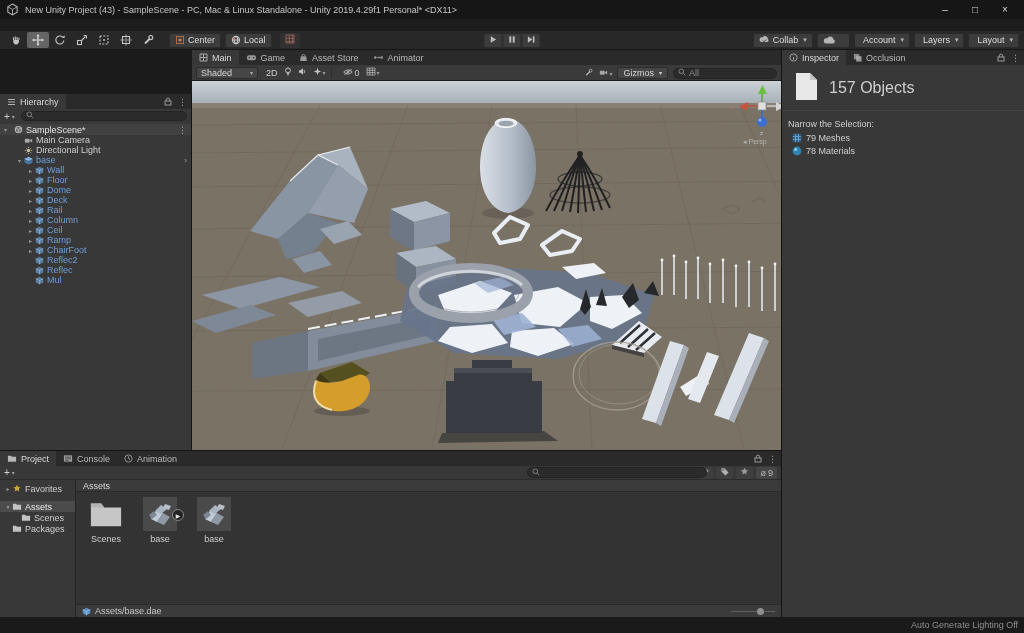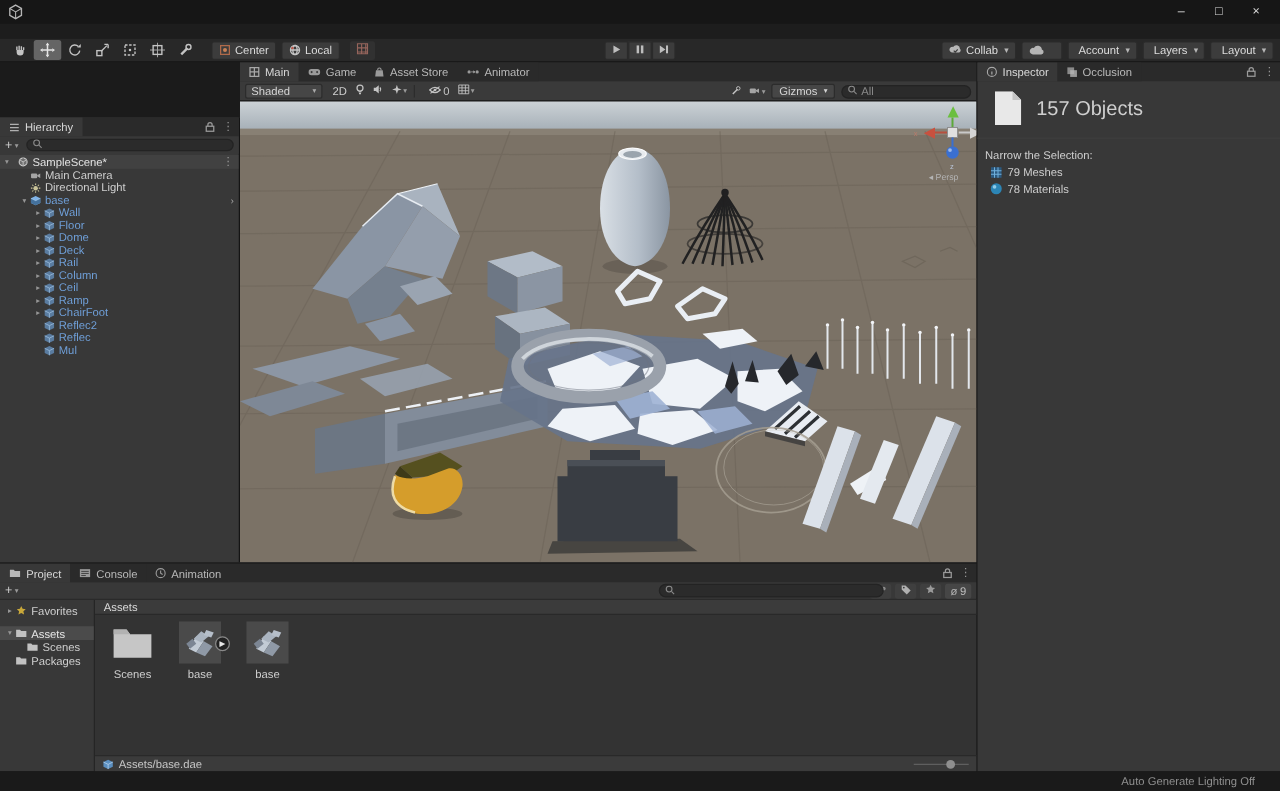--- a/index.html
+++ b/index.html
@@ -128,34 +128,35 @@
                 align-items:center; justify-content:center; }
   .proj-status { height:13px; background:#3b3b3b; border-top:1px solid #292929; display:flex;
                  align-items:center; padding:0 6px; flex:none; }
   .proj-status .ic { display:flex; margin-right:4px; }
   .zoomslider { margin-left:auto; width:44px; height:13px; position:relative; }
   .zoomslider .track { position:absolute; left:0; right:0; top:6px; height:1px; background:#5f5f5f; }
   .zoomslider .knob { position:absolute; left:60%; top:3px; width:7px; height:7px; border-radius:50%; background:#8f8f8f; }
 
   
   .statusbar { height:16px; background:#1a1a1a; display:flex; align-items:center; flex:none; }
-  .lighting-status { margin-left:auto; margin-right:20px; color:#8f8f8f;text-align:right; }
+  .lighting-status { margin-left:auto; margin-right:6px; color:#8f8f8f;text-align:right; }
 </style>
 </head>
 <body>
 
 <div class="window">
 
   <div class="titlebar">
     <span class="unity-logo">
       <svg width="13" height="13" viewBox="0 0 12 12">
           <path d="M6 1l4.3 2.5v5L6 11 1.7 8.5v-5z" fill="none" stroke="#b5b5b5" stroke-width="1"></path>
           <path d="M6 6l4.3-2.5M6 6v5M6 6L1.7 3.5" stroke="#b5b5b5" stroke-width=".8"></path>
         </svg>
     </span>
+    <span class="title-text">New Unity Project (43) - SampleScene - PC, Mac &amp; Linux Standalone - Unity 2019.4.29f1 Personal* &lt;DX11&gt;</span>
     <span class="win-controls">
       <span class="win-btn">–</span>
       <span class="win-btn">□</span>
       <span class="win-btn">×</span>
     </span>
   </div>
 
   <div class="menubar">
 
   <span class="menu-item"></span>

